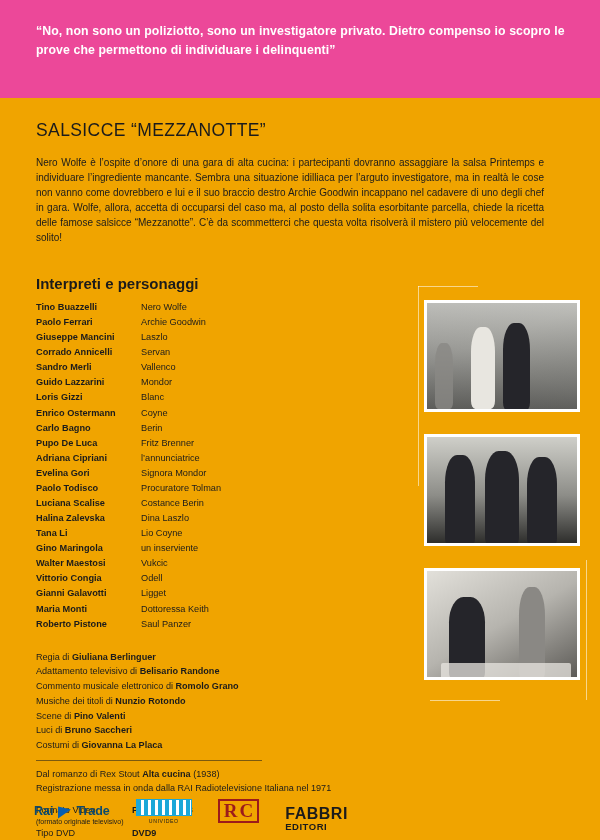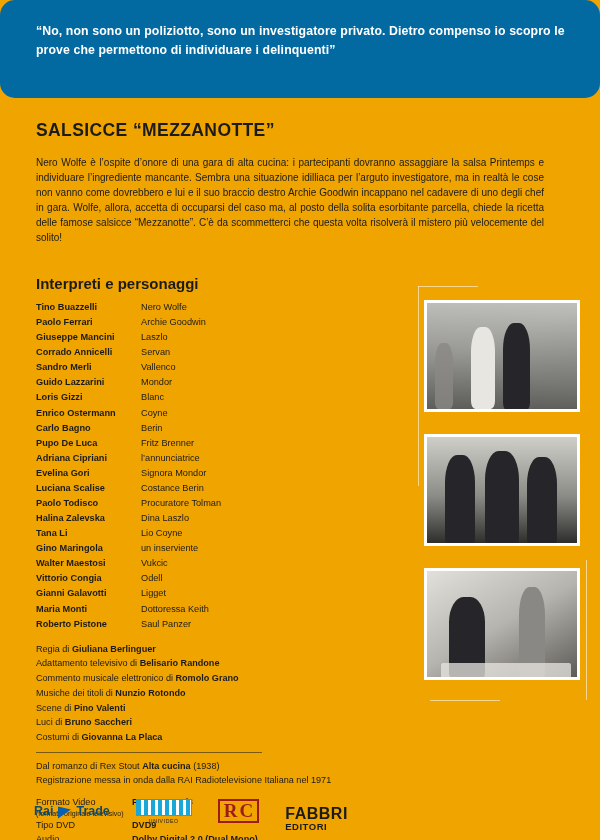--- a/index.html
+++ b/index.html
@@ -9,43 +9,42 @@
     height: 840px;
     background: #f0a400;
     font-family: "Liberation Sans", sans-serif;
     color: #1b1b1b;
     overflow: hidden;
     position: relative;
   }
 
   
   .quote-band {
-    background: #0369a1;
+    background: #ec4899;
     color: #ffffff;
     padding: 22px 26px 20px 36px;
     height: 98px;
-    border-radius: 15px;
   }
   .quote-band p {
     margin: 0;
     font-size: 12.3px;
     font-weight: bold;
     line-height: 1.55;
     letter-spacing: 0.1px;
   }
 
   
   .sheet {
     position: relative;
     padding: 14px 24px 0 36px;
   }
 
   .title {
     font-size: 17.5px;
-    font-weight: bold;
+    font-weight: normal;
     letter-spacing: 0.4px;
     margin: 8px 0 14px 0;
   }
 
   .synopsis {
     font-size: 10px;
     line-height: 1.5;
     text-align: justify;
     width: 508px;
     margin: 0 0 30px 0;
@@ -64,21 +63,21 @@
   .cast-row {
     display: flex;
     font-size: 9.2px;
     line-height: 1.64;
   }
   .cast-actor { width: 105px; font-weight: bold; }
   .cast-role  { flex: 1; }
 
   
   .crew {
-    margin-top: 10px;
+    margin-top: 18px;
     width: 330px;
     font-size: 9.1px;
     line-height: 1.62;
   }
   .crew div b { font-weight: bold; }
 
   .rule {
     width: 226px;
     height: 1px;
     background: #1b1b1b;
@@ -252,26 +251,26 @@
       </div>
       <div class="cast-row">
         <span class="cast-actor">Adriana Cipriani</span>
         <span class="cast-role">l’annunciatrice</span>
       </div>
       <div class="cast-row">
         <span class="cast-actor">Evelina Gori</span>
         <span class="cast-role">Signora Mondor</span>
       </div>
       <div class="cast-row">
+        <span class="cast-actor">Paolo Todisco</span>
+        <span class="cast-role">Procuratore Tolman</span>
+      </div>
+      <div class="cast-row">
         <span class="cast-actor">Luciana Scalise</span>
         <span class="cast-role">Costance Berin</span>
-      </div>
-      <div class="cast-row">
-        <span class="cast-actor">Paolo Todisco</span>
-        <span class="cast-role">Procuratore Tolman</span>
       </div>
       <div class="cast-row">
         <span class="cast-actor">Halina Zalevska</span>
         <span class="cast-role">Dina Laszlo</span>
       </div>
       <div class="cast-row">
         <span class="cast-actor">Tana Li</span>
         <span class="cast-role">Lio Coyne</span>
       </div>
       <div class="cast-row">

